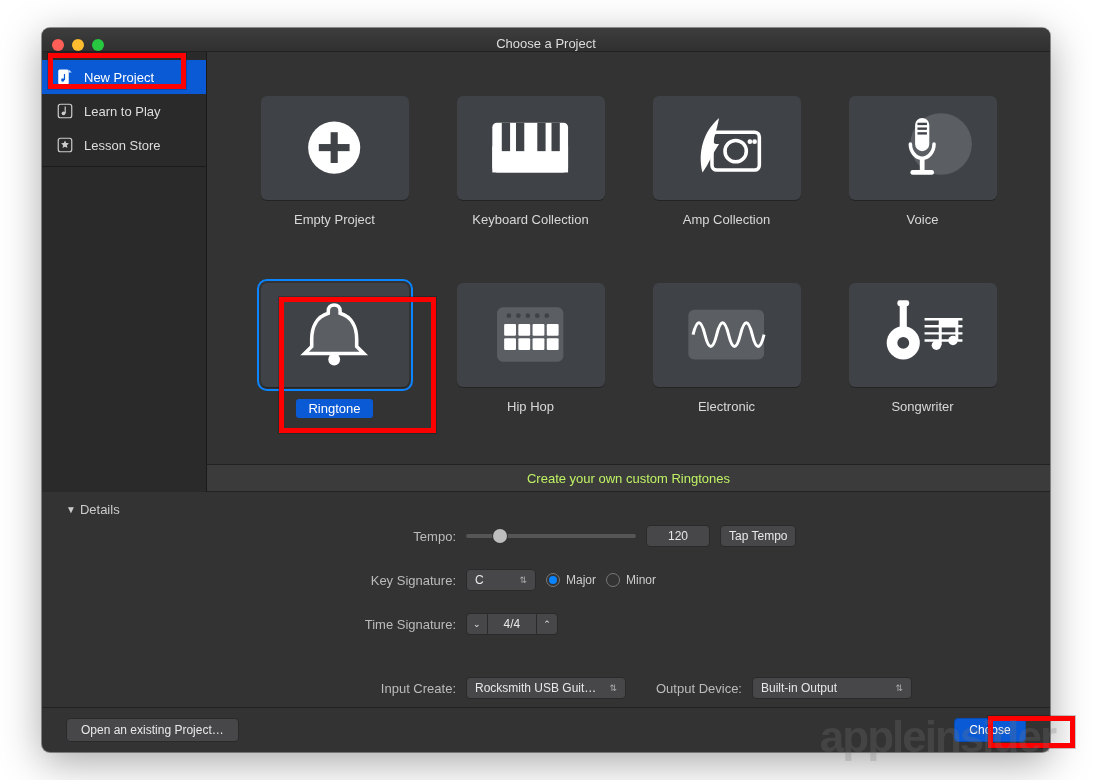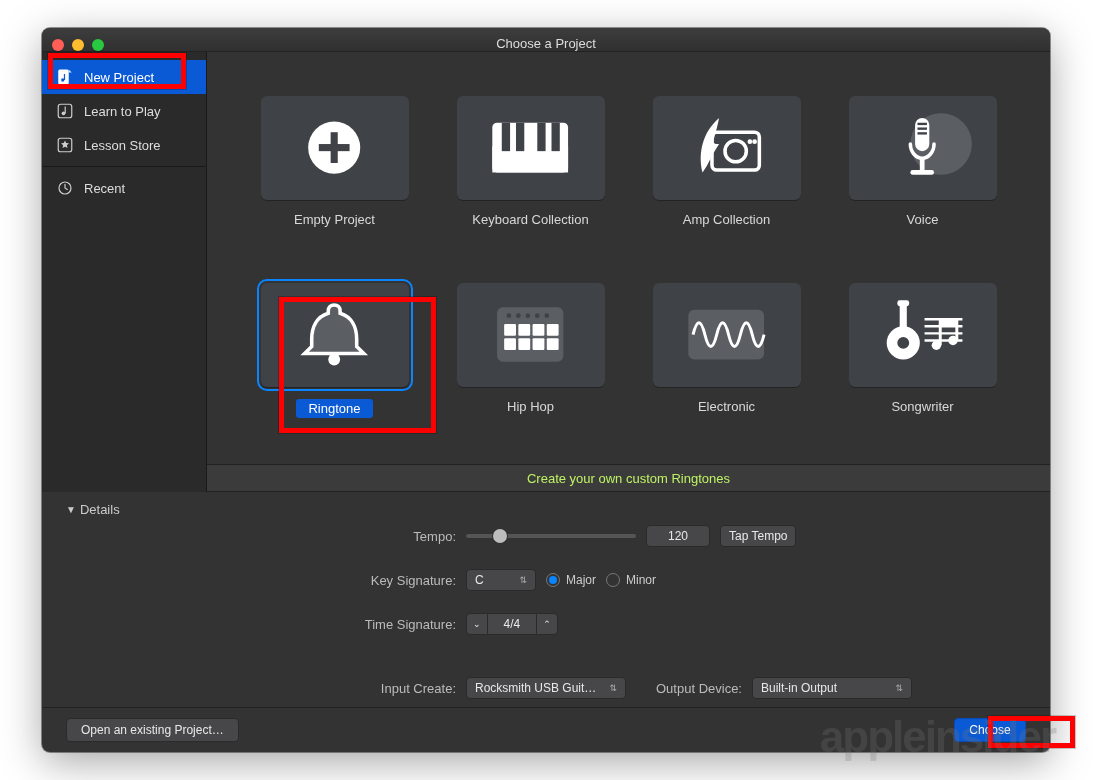--- a/index.html
+++ b/index.html
@@ -195,29 +195,20 @@
       <div class="side-item">
         <span class="sic">
           <svg viewBox="0 0 24 24">
               <rect x="3" y="3" width="18" height="18" rx="3" fill="none" stroke="#ccc" stroke-width="1.6"></rect>
               <path d="M12 6l1.6 3.4 3.7.4-2.8 2.5.8 3.7L12 14.2 8.7 16l.8-3.7-2.8-2.5 3.7-.4z" fill="#ccc"></path>
             </svg>
         </span>
         <span>Lesson Store</span>
       </div>
       <div class="side-sep"></div>
-      <div class="side-item">
-        <span class="sic">
-          <svg viewBox="0 0 24 24">
-              <circle cx="12" cy="12" r="8" fill="none" stroke="#ccc" stroke-width="1.6"></circle>
-              <path d="M12 7v5l3 2" stroke="#ccc" stroke-width="1.6" fill="none" stroke-linecap="round"></path>
-            </svg>
-        </span>
-        <span>Recent</span>
-      </div>
     </div>
 
     <div class="content-area">
       <div class="project-grid">
 
         <div class="pcard">
           <div class="thumb">
             <svg viewBox="0 0 100 70">
                 <circle cx="50" cy="35" r="22" fill="#fff"></circle>
                 <rect x="47" y="22" width="6" height="26" fill="#3f4246"></rect>

